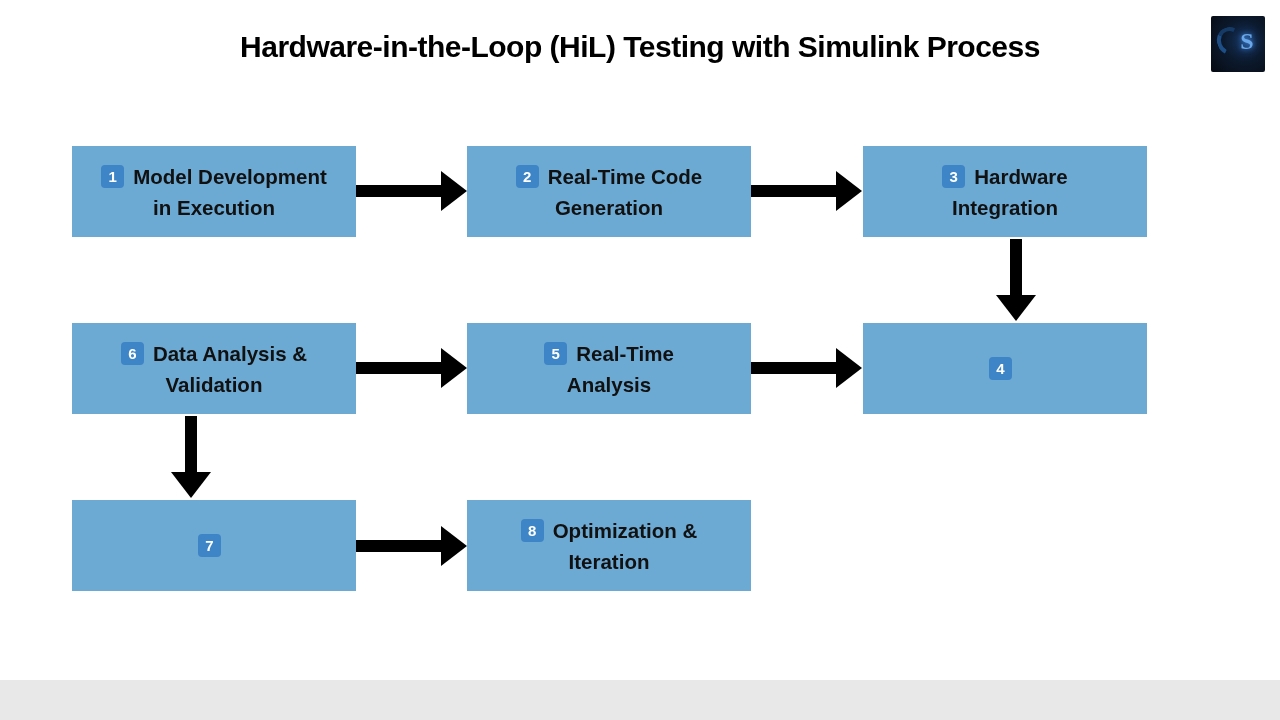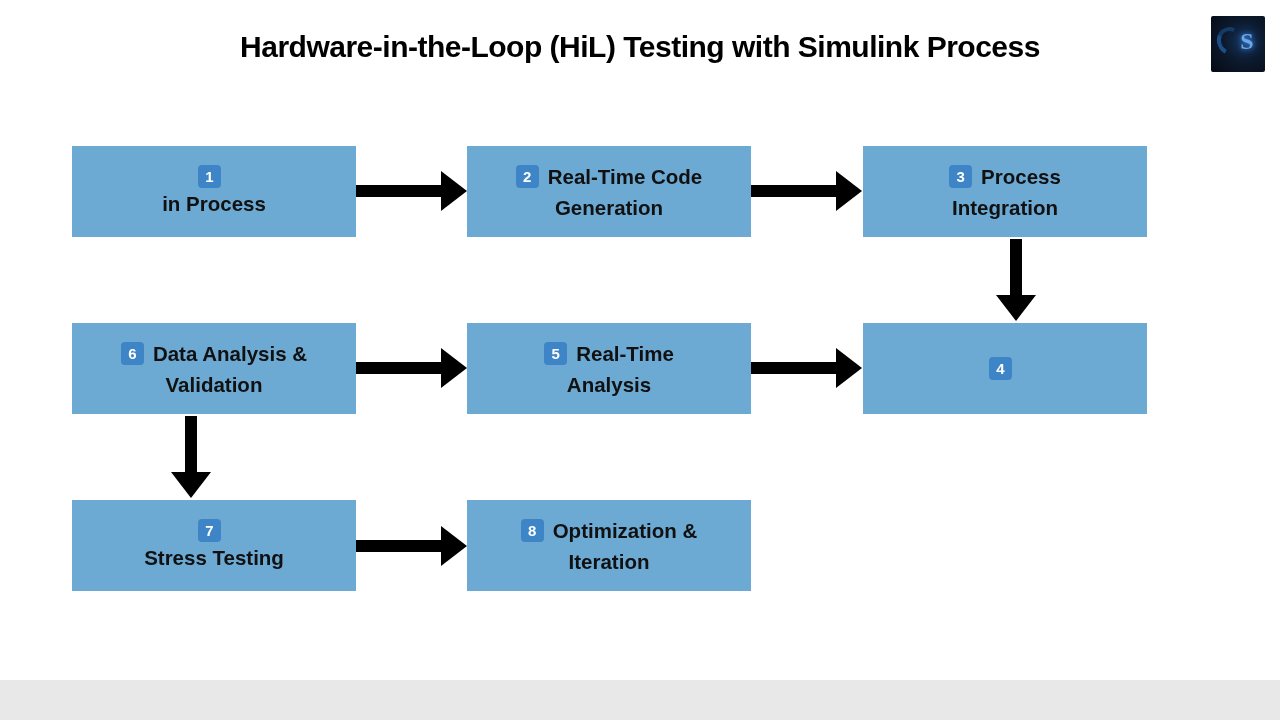--- a/index.html
+++ b/index.html
@@ -123,36 +123,37 @@
   <div class="title">Hardware-in-the-Loop (HiL) Testing with Simulink Process</div>
 
   <div class="logo">
     <span class="swirl"></span>
     <span class="letter">S</span>
   </div>
 
   <div class="node r1 c1">
     <div class="row1">
       <span class="badge">1</span>
-    </div>
-    <div>in Process</div>
+      <span>Model Development</span>
+    </div>
+    <div>in Execution</div>
   </div>
 
   <div class="node r1 c2">
     <div class="row1">
       <span class="badge">2</span>
       <span>Real-Time Code</span>
     </div>
     <div>Generation</div>
   </div>
 
   <div class="node r1 c3">
     <div class="row1">
       <span class="badge">3</span>
-      <span>Process</span>
+      <span>Hardware</span>
     </div>
     <div>Integration</div>
   </div>
 
   <div class="node r2 c1">
     <div class="row1">
       <span class="badge">6</span>
       <span>Data Analysis &amp;</span>
     </div>
     <div>Validation</div>
@@ -169,21 +170,20 @@
   <div class="node r2 c3">
     <div class="row1">
       <span class="badge">4</span>
     </div>
   </div>
 
   <div class="node r3 c1">
     <div class="row1">
       <span class="badge">7</span>
     </div>
-    <div>Stress Testing</div>
   </div>
 
   <div class="node r3 c2">
     <div class="row1">
       <span class="badge">8</span>
       <span>Optimization &amp;</span>
     </div>
     <div>Iteration</div>
   </div>
 

